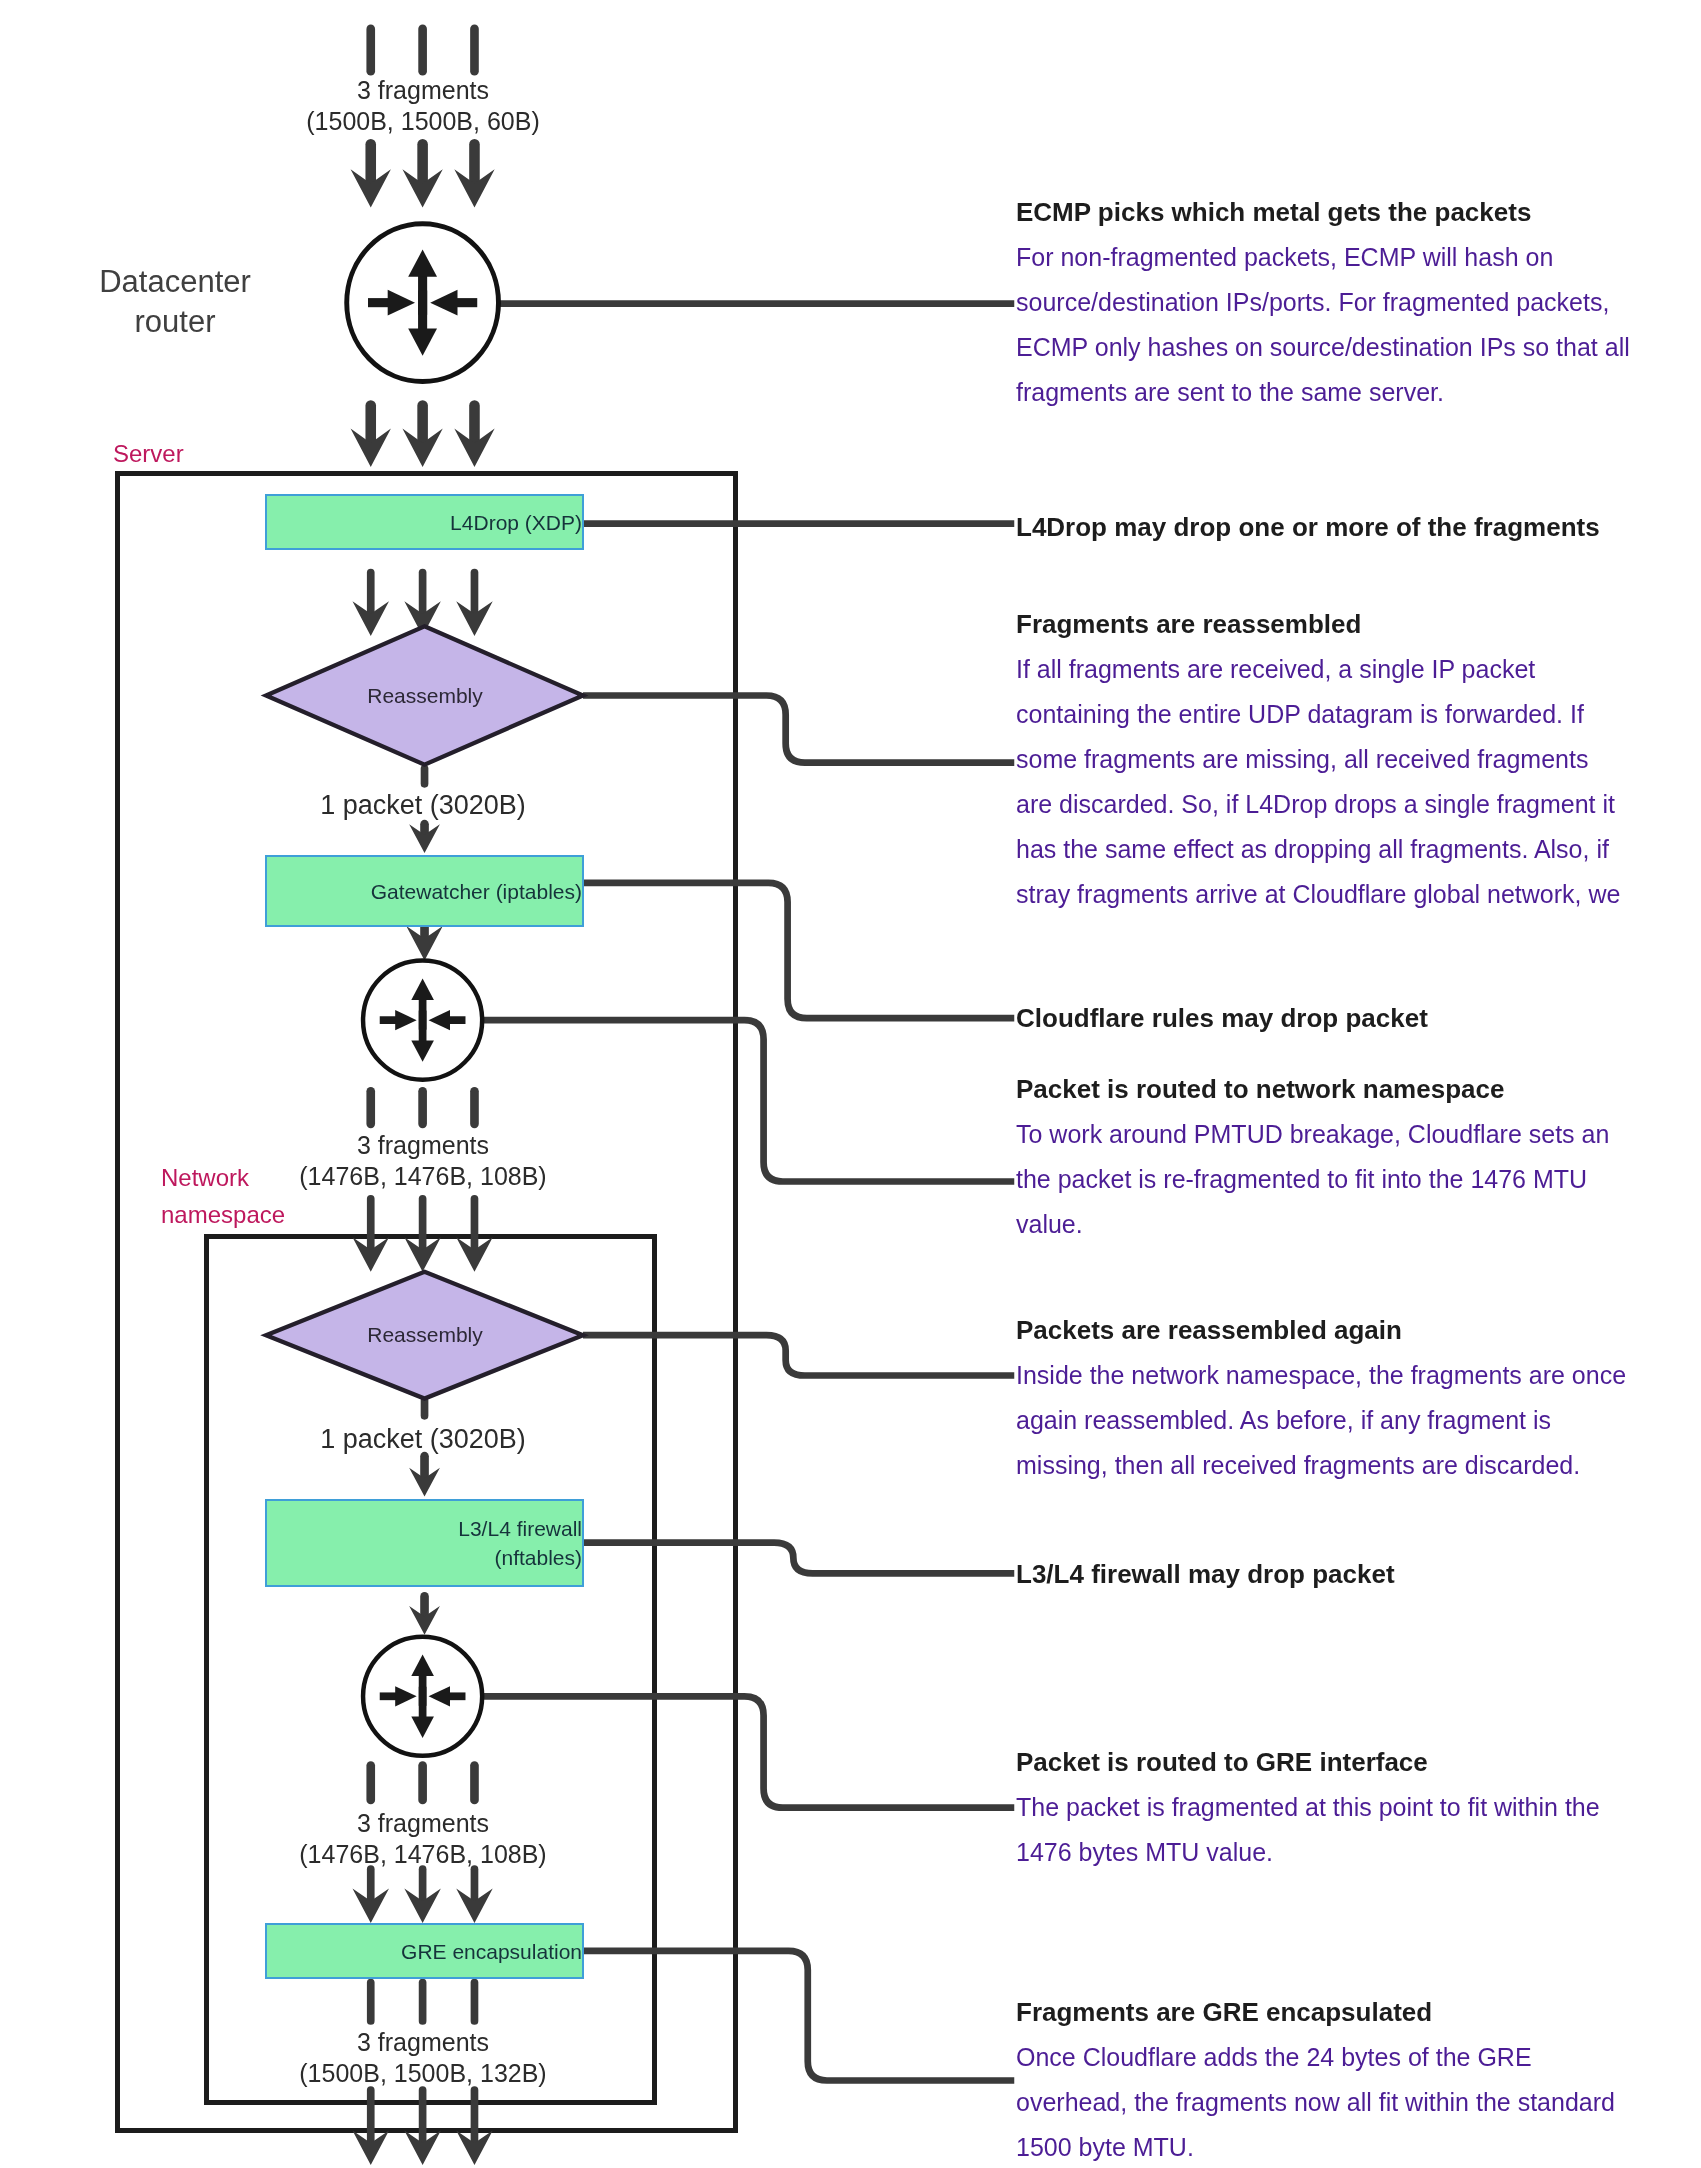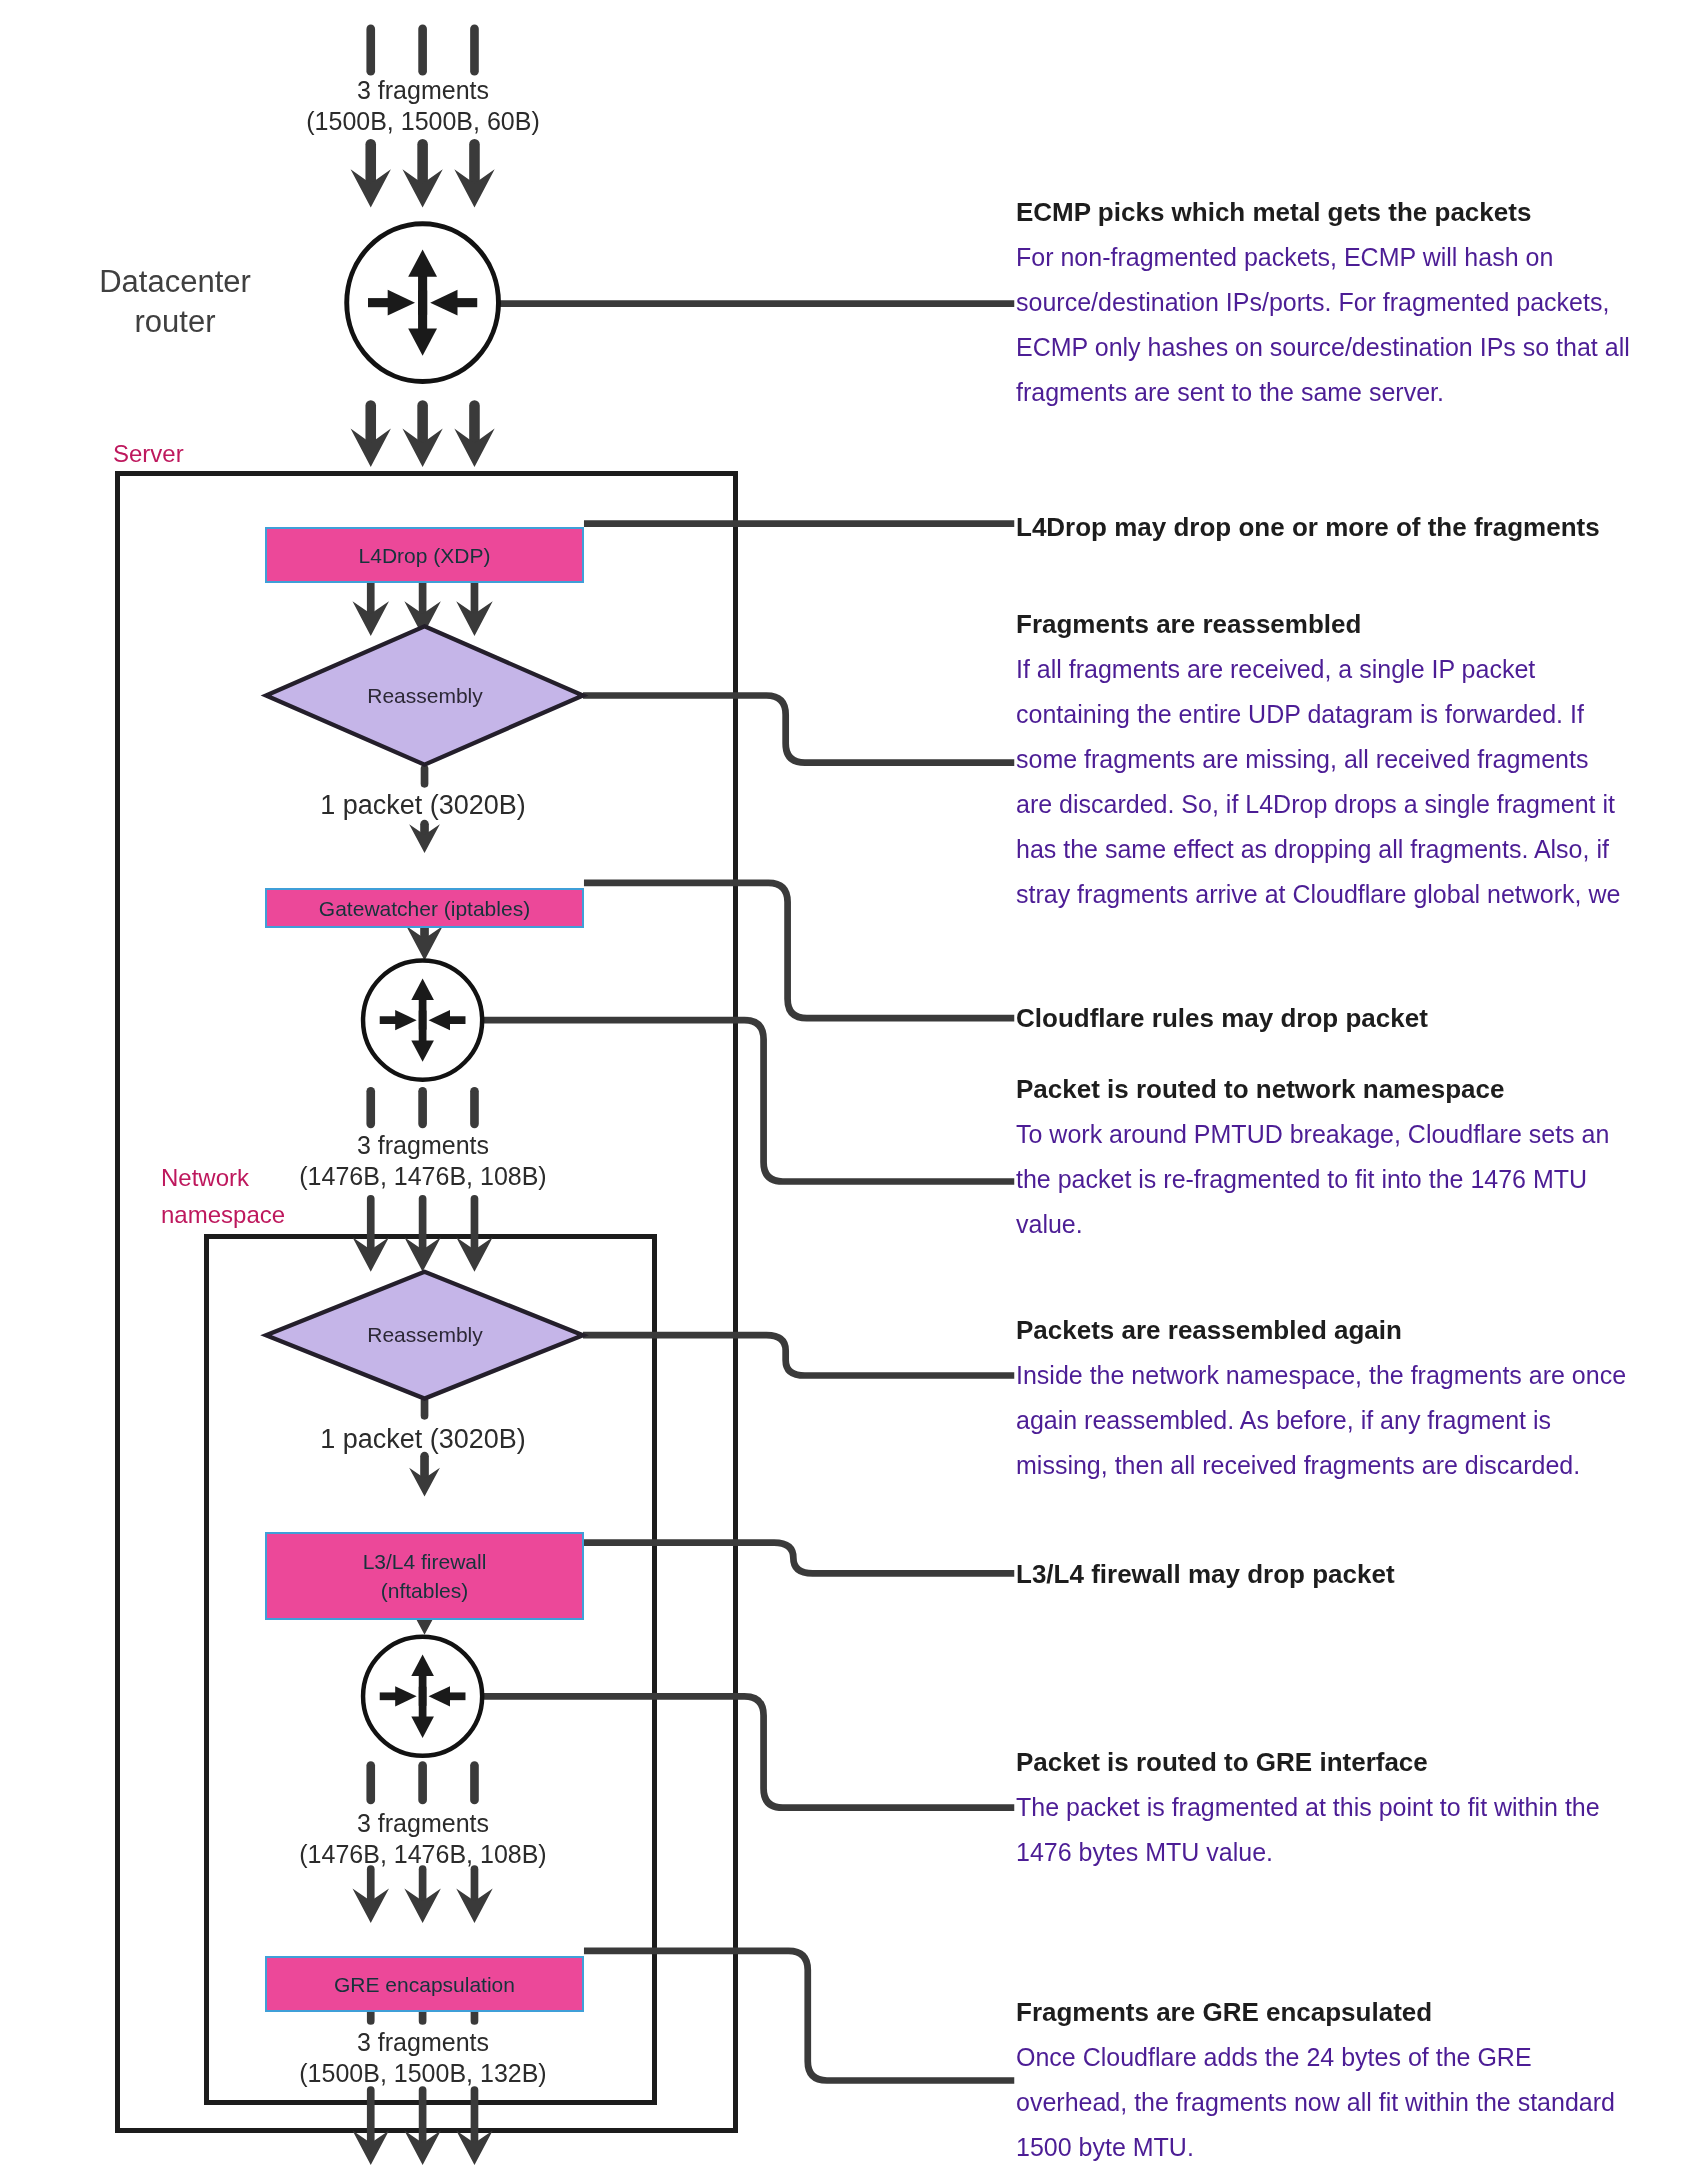--- a/index.html
+++ b/index.html
@@ -3,22 +3,22 @@
 <meta charset="utf-8">
 <style>
   html,body{margin:0;padding:0;background:#ffffff;}
   #canvas{
     position:relative;width:1701px;height:2168px;overflow:hidden;
     font-family:"Liberation Sans","DejaVu Sans",sans-serif;background:#fff;
   }
   #shapes{position:absolute;left:0;top:0;z-index:2;}
   .frame{position:absolute;border:5.8px solid #1c1c1c;z-index:1;background:transparent;}
   .cyanbox{
-    position:absolute;left:265px;width:319px;background:#ec4899;border:2.9px solid #3f9fd8;
-    box-sizing:border-box;z-index:3;display:flex;flex-direction:column;align-items:center;justify-content:center;margin-top:33px;
+    position:absolute;left:265px;width:319px;background:#86efac;border:2.9px solid #3f9fd8;
+    box-sizing:border-box;z-index:3;display:flex;flex-direction:column;align-items:flex-end;justify-content:center;
   }
   .cyanbox .bl{font-size:21px;color:#16333b;line-height:29px;white-space:nowrap;}
   .flowlabel{
     position:absolute;left:423px;transform:translateX(-50%);white-space:nowrap;
     font-size:25px;color:#2b2b2b;z-index:4;text-align:center;line-height:31px;
   }
   .sidelabel{position:absolute;font-size:24px;color:#be185d;z-index:4;white-space:nowrap;}
   .dclabel{position:absolute;left:175px;transform:translateX(-50%);font-size:31px;color:#404040;z-index:4;white-space:nowrap;}
   .diamondlabel{position:absolute;left:425px;transform:translate(-50%,-50%);font-size:21px;color:#2c2836;z-index:4;white-space:nowrap;}
   .ann{position:absolute;left:1016px;width:653px;z-index:4;}
@@ -163,21 +163,21 @@
 
   <div class="sidelabel" style="left:113px;top:440px">Server</div>
 
   <div class="cyanbox" style="top:494px;height:56px;">
     <div class="bl">L4Drop (XDP)</div>
   </div>
 
   <div class="diamondlabel" style="top:696px">Reassembly</div>
   <div class="flowlabel" style="top:790px;font-size:27px">1 packet (3020B)</div>
 
-  <div class="cyanbox" style="top:855px;height:40px;">
+  <div class="cyanbox" style="top:855px;height:72px;">
     <div class="bl">Gatewatcher (iptables)</div>
   </div>
 
   <div class="flowlabel" style="top:1130px">3 fragments</div>
   <div class="flowlabel" style="top:1161px">(1476B, 1476B, 108B)</div>
 
   <div class="sidelabel" style="left:161px;top:1164px">Network</div>
   <div class="sidelabel" style="left:161px;top:1201px">namespace</div>
 
   <div class="diamondlabel" style="top:1335px">Reassembly</div>

